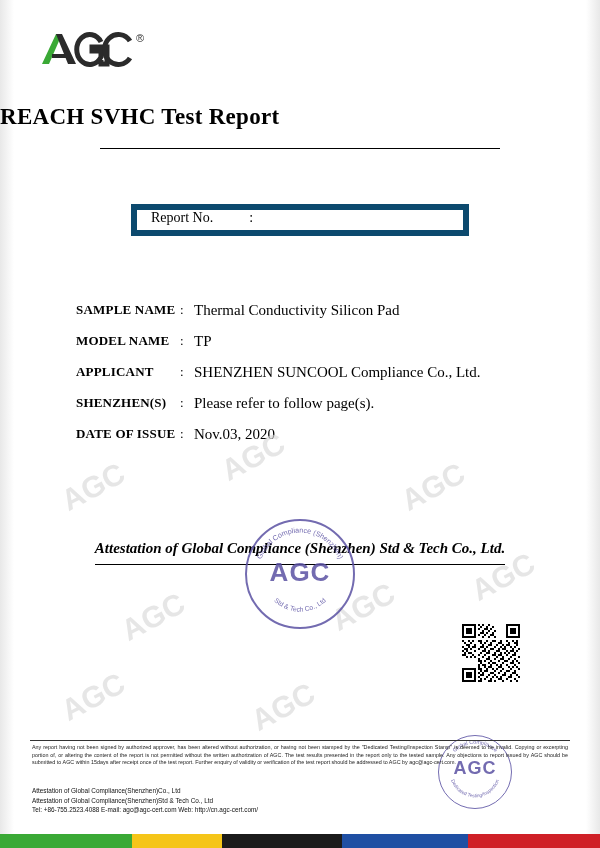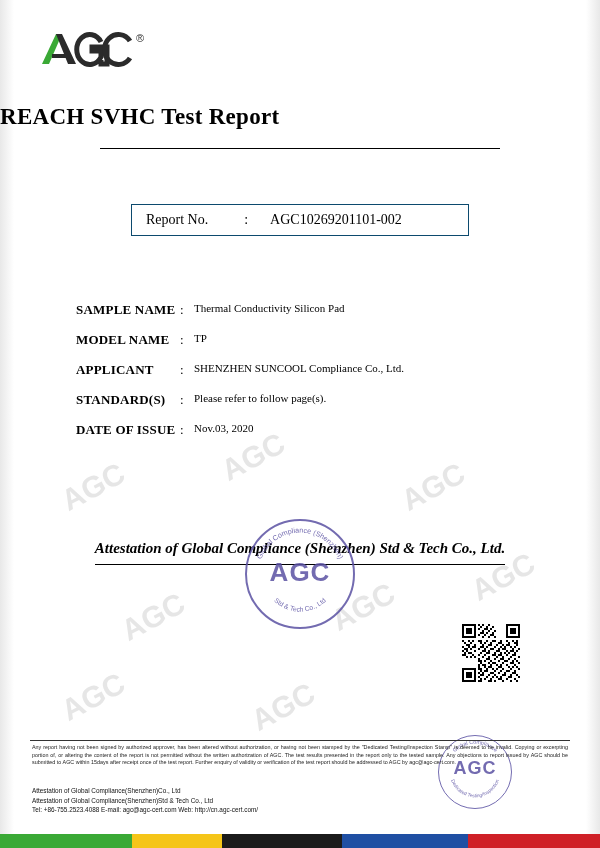--- a/index.html
+++ b/index.html
@@ -59,24 +59,24 @@
     top: 148px;
     border-bottom: 1.2px solid #000;
   }
   
   .report-box {
     position: absolute;
     left: 131px;
     top: 204px;
     width: 338px;
     height: 32px;
-    border: 1px solid #0c4a6e;
+    border: 6px solid #0c4a6e;
     box-sizing: border-box;
     display: flex;
-    align-items: center;
+    align-items: flex-start;
   }
   .report-label {
     font-size: 14px;
     margin-left: 14px;
     font-family: "Liberation Serif", serif;
     color: #000;
   }
   .report-colon {
     font-size: 14px;
     margin-left: 36px;
@@ -106,21 +106,21 @@
     letter-spacing: 0.2px;
     width: 104px;
     color: #000;
   }
   .field-colon {
     width: 14px;
     font-size: 13px;
     color: #000;
   }
   .field-value {
-    font-size: 11px;
+    font-size: 15px;
     color: #000;
     font-family: "Liberation Serif", serif;
   }
   
   .attestation {
     position: absolute;
     left: 0;
     right: 0;
     top: 540px;
     text-align: center;
@@ -265,41 +265,40 @@
     </svg>
     <div class="logo-reg">®</div>
   </div>
 
   <div class="title">REACH SVHC Test Report</div>
   <div class="title-rule"></div>
 
   <div class="report-box">
     <div class="report-label">Report No.</div>
     <div class="report-colon">:</div>
-    <div class="report-value">AGC10269201101-002</div>
   </div>
 
   <div class="fields">
     <div class="field-row">
       <div class="field-label">SAMPLE NAME</div>
       <div class="field-colon">:</div>
       <div class="field-value">Thermal  Conductivity Silicon Pad</div>
     </div>
     <div class="field-row">
       <div class="field-label">MODEL NAME</div>
       <div class="field-colon">:</div>
       <div class="field-value">TP</div>
     </div>
     <div class="field-row">
       <div class="field-label">APPLICANT</div>
       <div class="field-colon">:</div>
       <div class="field-value">SHENZHEN  SUNCOOL  Compliance Co., Ltd.</div>
     </div>
     <div class="field-row">
-      <div class="field-label">STANDARD(S)</div>
+      <div class="field-label">SHENZHEN(S)</div>
       <div class="field-colon">:</div>
       <div class="field-value">Please refer to follow page(s).</div>
     </div>
     <div class="field-row">
       <div class="field-label">DATE OF ISSUE</div>
       <div class="field-colon">:</div>
       <div class="field-value">Nov.03, 2020</div>
     </div>
   </div>
 

